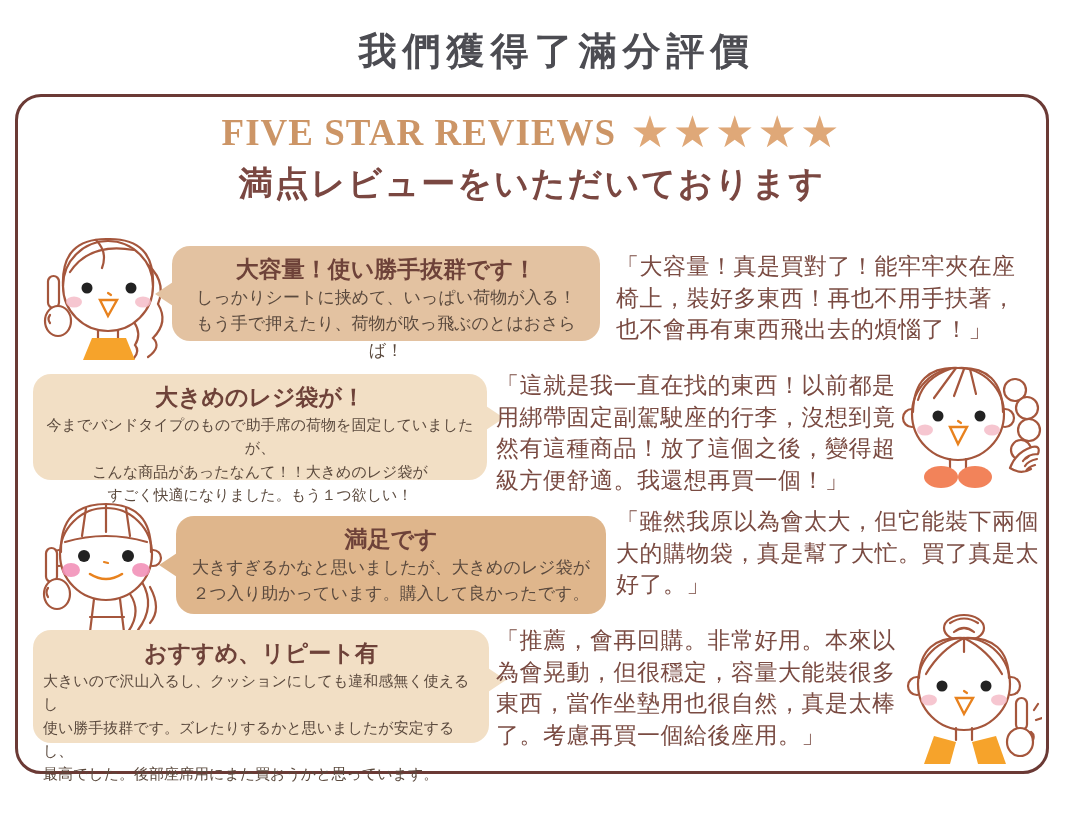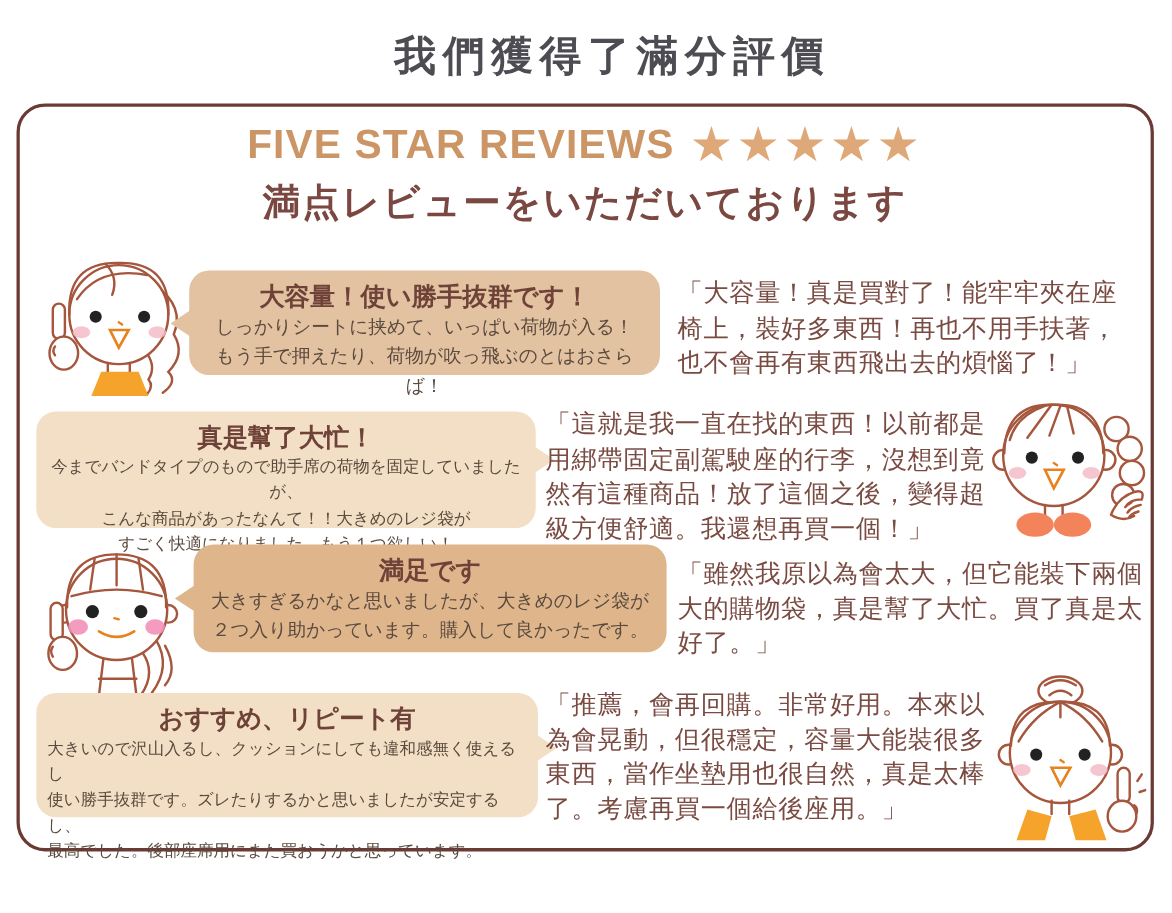--- a/index.html
+++ b/index.html
@@ -5,21 +5,21 @@
   html,body{margin:0;padding:0;background:#ffffff;}
   .page{position:relative;width:1065px;height:830px;background:#ffffff;overflow:hidden;
         font-family:"Liberation Sans","DejaVu Sans",sans-serif;}
   .page-title{position:absolute;top:26px;left:0;width:100%;margin:0;text-align:center;
         font-family:"Liberation Serif","DejaVu Serif",serif;font-size:38px;font-weight:600;
         color:#4C4C52;letter-spacing:6px;padding-left:24px;}
   .panel{position:absolute;left:15px;top:94px;width:1028px;height:674px;background:#fff;
         border:3px solid #6B3A35;border-radius:26px;}
   .header-row{position:absolute;left:15px;top:110px;width:1034px;display:flex;
         justify-content:center;align-items:center;gap:14px;}
-  .heading-en{font-size:37px;font-weight:bold;letter-spacing:1px;color:#CC9566;}
+  .heading-en{font-size:37px;font-weight:bold;letter-spacing:1px;color:#CC9566;font-family:Liberation Serif, serif;}
   .stars{font-size:44px;color:#DFA878;letter-spacing:3px;line-height:1;}
   .heading-jp{position:absolute;left:15px;top:161px;width:1034px;text-align:center;
         font-size:34px;font-weight:bold;color:#7A4741;letter-spacing:2px;}
 
   .face{position:absolute;}
   .face1{left:38px;top:224px;width:142px;height:136px;}
   .face2{left:894px;top:354px;width:152px;height:136px;}
   .face3{left:38px;top:490px;width:138px;height:142px;}
   .face4{left:888px;top:612px;width:154px;height:152px;}
 
@@ -27,21 +27,21 @@
   .bubble-title{font-weight:bold;font-size:23px;color:#6E4239;line-height:1.35;}
   .bubble-line{font-size:17px;color:#5B4A3E;line-height:1.55;}
   .bubble::after{content:"";position:absolute;width:0;height:0;border:solid transparent;}
 
   .bubble1{left:172px;top:246px;width:428px;height:95px;background:#E3C2A1;}
   .bubble1::after{left:-17px;top:50%;transform:translateY(-50%);
         border-width:12px 18px 12px 0;border-right-color:#E3C2A1;}
   .bubble2{left:33px;top:374px;width:454px;height:106px;background:#F2DFC5;}
   .bubble2::after{right:-17px;top:32px;border-width:12px 0 12px 18px;border-left-color:#F2DFC5;}
   .bubble2 .bubble-line{font-size:15px;}
-  .bubble3{left:176px;top:495px;width:430px;height:98px;background:#DFB68C;}
+  .bubble3{left:176px;top:516px;width:430px;height:98px;background:#DFB68C;}
   .bubble3::after{left:-17px;top:50%;transform:translateY(-50%);
         border-width:12px 18px 12px 0;border-right-color:#DFB68C;}
   .bubble4{left:33px;top:630px;width:456px;height:113px;background:#F2DFC5;}
   .bubble4::after{right:-17px;top:38px;border-width:12px 0 12px 18px;border-left-color:#F2DFC5;}
   .bubble4 .bubble-line{font-size:15px;text-align:left;}
 
   .trans{position:absolute;font-size:23px;color:#7A4B42;line-height:1.37;text-align:left;
         letter-spacing:0.5px;}
   .trans1{left:616px;top:251px;width:420px;}
   .trans2{left:496px;top:370px;width:412px;}
@@ -85,21 +85,21 @@
     </g>
   </svg>
   <div class="bubble bubble1">
     <div class="bubble-title">大容量！使い勝手抜群です！</div>
     <div class="bubble-line">しっかりシートに挟めて、いっぱい荷物が入る！</div>
     <div class="bubble-line">もう手で押えたり、荷物が吹っ飛ぶのとはおさらば！</div>
   </div>
   <div class="trans trans1">「大容量！真是買對了！能牢牢夾在座椅上，裝好多東西！再也不用手扶著，也不會再有東西飛出去的煩惱了！」</div>
 
   <div class="bubble bubble2">
-    <div class="bubble-title">真是幫了大忙！</div>
+    <div class="bubble-title">大きめのレジ袋が！</div>
     <div class="bubble-line">今までバンドタイプのもので助手席の荷物を固定していましたが、</div>
     <div class="bubble-line">こんな商品があったなんて！！大きめのレジ袋が</div>
     <div class="bubble-line">すごく快適になりました。もう１つ欲しい！</div>
   </div>
   <div class="trans trans2">「這就是我一直在找的東西！以前都是用綁帶固定副駕駛座的行李，沒想到竟然有這種商品！放了這個之後，變得超級方便舒適。我還想再買一個！」</div>
   <svg class="face face2" viewBox="0 0 152 136">
     <g stroke="#A5563C" stroke-width="2.2" fill="none" stroke-linecap="round">
       <g fill="#fff">
         <circle cx="121" cy="36" r="11"></circle>
         <circle cx="133" cy="54" r="11"></circle>

